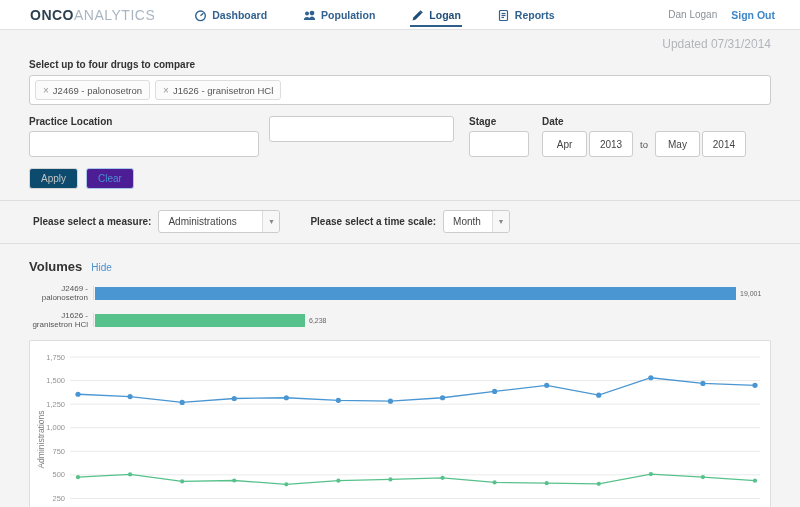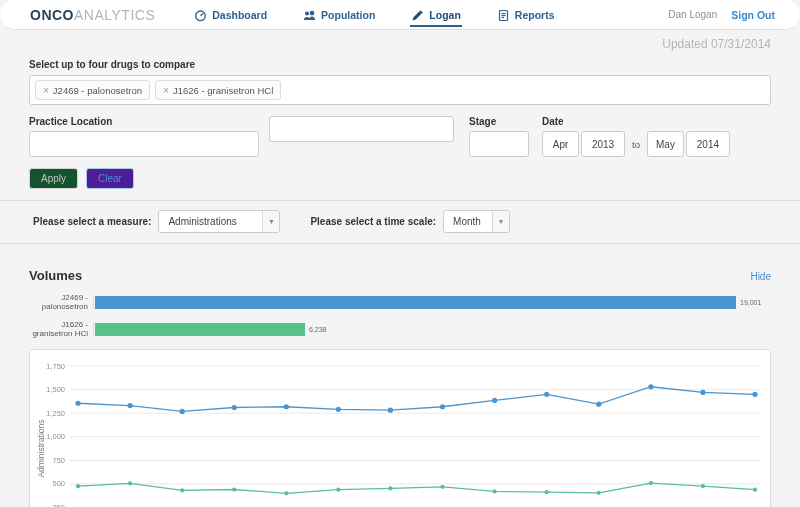--- a/index.html
+++ b/index.html
@@ -1,21 +1,21 @@
 <!DOCTYPE html>
 <html><head>
 <meta charset="utf-8">
 <style>
   * { margin:0; padding:0; box-sizing:border-box; }
   html,body { width:800px; height:507px; overflow:hidden; }
   body { font-family:"Liberation Sans", sans-serif; background:#f4f4f5; color:#333; }
 
   
   .topbar { height:30px; background:#fff; border-bottom:1px solid #e0e0e0;
-            display:flex; align-items:center; padding:0 25px 0 30px;border-radius:15px; }
+            display:flex; align-items:center; padding:0 25px 0 30px; }
   .logo { font-size:14px; letter-spacing:.5px; margin-right:38px; cursor:pointer; }
   .logo .b { font-weight:bold; color:#2d4050; }
   .logo .l { color:#a9b6c2; }
   .nav { display:flex; align-items:center; gap:34px; flex:1; }
   .nav-item { display:flex; align-items:flex-start; gap:5px; font-size:10.5px; font-weight:bold;
               color:#30618f; cursor:pointer; padding:6px 1px 5px; }
   .nav-item svg { width:13px; height:13px; }
   .nav-item.active { color:#1f4d79; border-bottom:2px solid #2f5d8c; padding-bottom:3px; }
   .userbox { display:flex; align-items:center; gap:14px; }
   .username { font-size:10px; color:#8a9097; }
@@ -37,44 +37,44 @@
   .fcol .sec-label { margin-bottom:4px; }
   .tinput { height:26px; background:#fff; border:1px solid #ccc; border-radius:3px;
             font-size:10px; padding:0 6px; font-family:inherit; }
   .w-pl { width:230px; margin-right:10px; }
   .w-dg { width:185px; margin-right:15px; }
   .w-st { width:60px;  margin-right:13px; }
   .date-row { display:flex; align-items:center; gap:2px; }
   .date-box { height:26px; background:#fff; border:1px solid #ccc; border-radius:3px;
               font-size:10px; color:#444; display:flex; align-items:center; justify-content:center;
               cursor:pointer; }
-  .db-m { width:37px; } .db-y { width:44px; }
+  .db-m { width:45px; } .db-y { width:44px; }
   .date-to { font-size:9.5px; color:#555; margin:0 5px; }
 
   .btn-row { margin-top:11px; display:flex; gap:8px; }
   .btn { height:21px; padding:0 11px; border-radius:3px; font-size:10px; font-family:inherit;
          display:flex; align-items:center; cursor:pointer; }
-  .btn-apply { background:#14532d; border:1px solid #d5d5d5; color:#c3c3c3; }
+  .btn-apply { background:#0c4a6e; border:1px solid #d5d5d5; color:#c3c3c3; }
   .btn-clear { background:#4c1d95; border:1px solid #a9cae8; color:#4a90d2; }
 
   .hr { border-top:1px solid #dedede; margin-top:11px; }
 
   .measure-row { padding:9px 29px 10px 33px; display:flex; align-items:center; gap:30px; }
   .m-group { display:flex; align-items:center; gap:7px;text-align:right; }
   .m-label { font-size:10px; font-weight:bold; color:#333; }
   .dropdown { height:23px; background:#fff; border:1px solid #ccc; border-radius:3px;
               display:flex; align-items:stretch; cursor:pointer; }
   .dd-text { font-size:10px; color:#444; display:flex; align-items:center; padding:0 9px; }
   .dd-arrow { width:17px; border-left:1px solid #ddd; background:#f7f7f7;
               display:flex; align-items:center; justify-content:center;
               font-size:7px; color:#888; border-radius:0 3px 3px 0; }
   .dd-measure .dd-text { width:103px; }
   .dd-scale .dd-text { width:48px; }
 
-  .vol-head { margin-top:24px; display:flex; align-items:baseline; gap:9px;justify-content:space-between; }
+  .vol-head { margin-top:15px; display:flex; align-items:baseline; gap:9px; }
   .vol-title { font-size:13px; font-weight:bold; color:#333; }
   .hide-link { font-size:10px; color:#4a90d2; cursor:pointer; }
 
   .bar-rows { margin-top:12px; }
   .bar-row { display:flex; align-items:center; height:14px; margin-bottom:13px; }
   .bar-label { width:64px; text-align:right; font-size:8px; color:#555; padding-right:5px; }
   .bar-track { flex:1; display:flex; align-items:center; height:100%;
                border-left:1px solid #ddd; padding-left:1px; }
   .vbar { height:13px; }
   .bar-val { font-size:7px; color:#666; margin-left:4px; }

